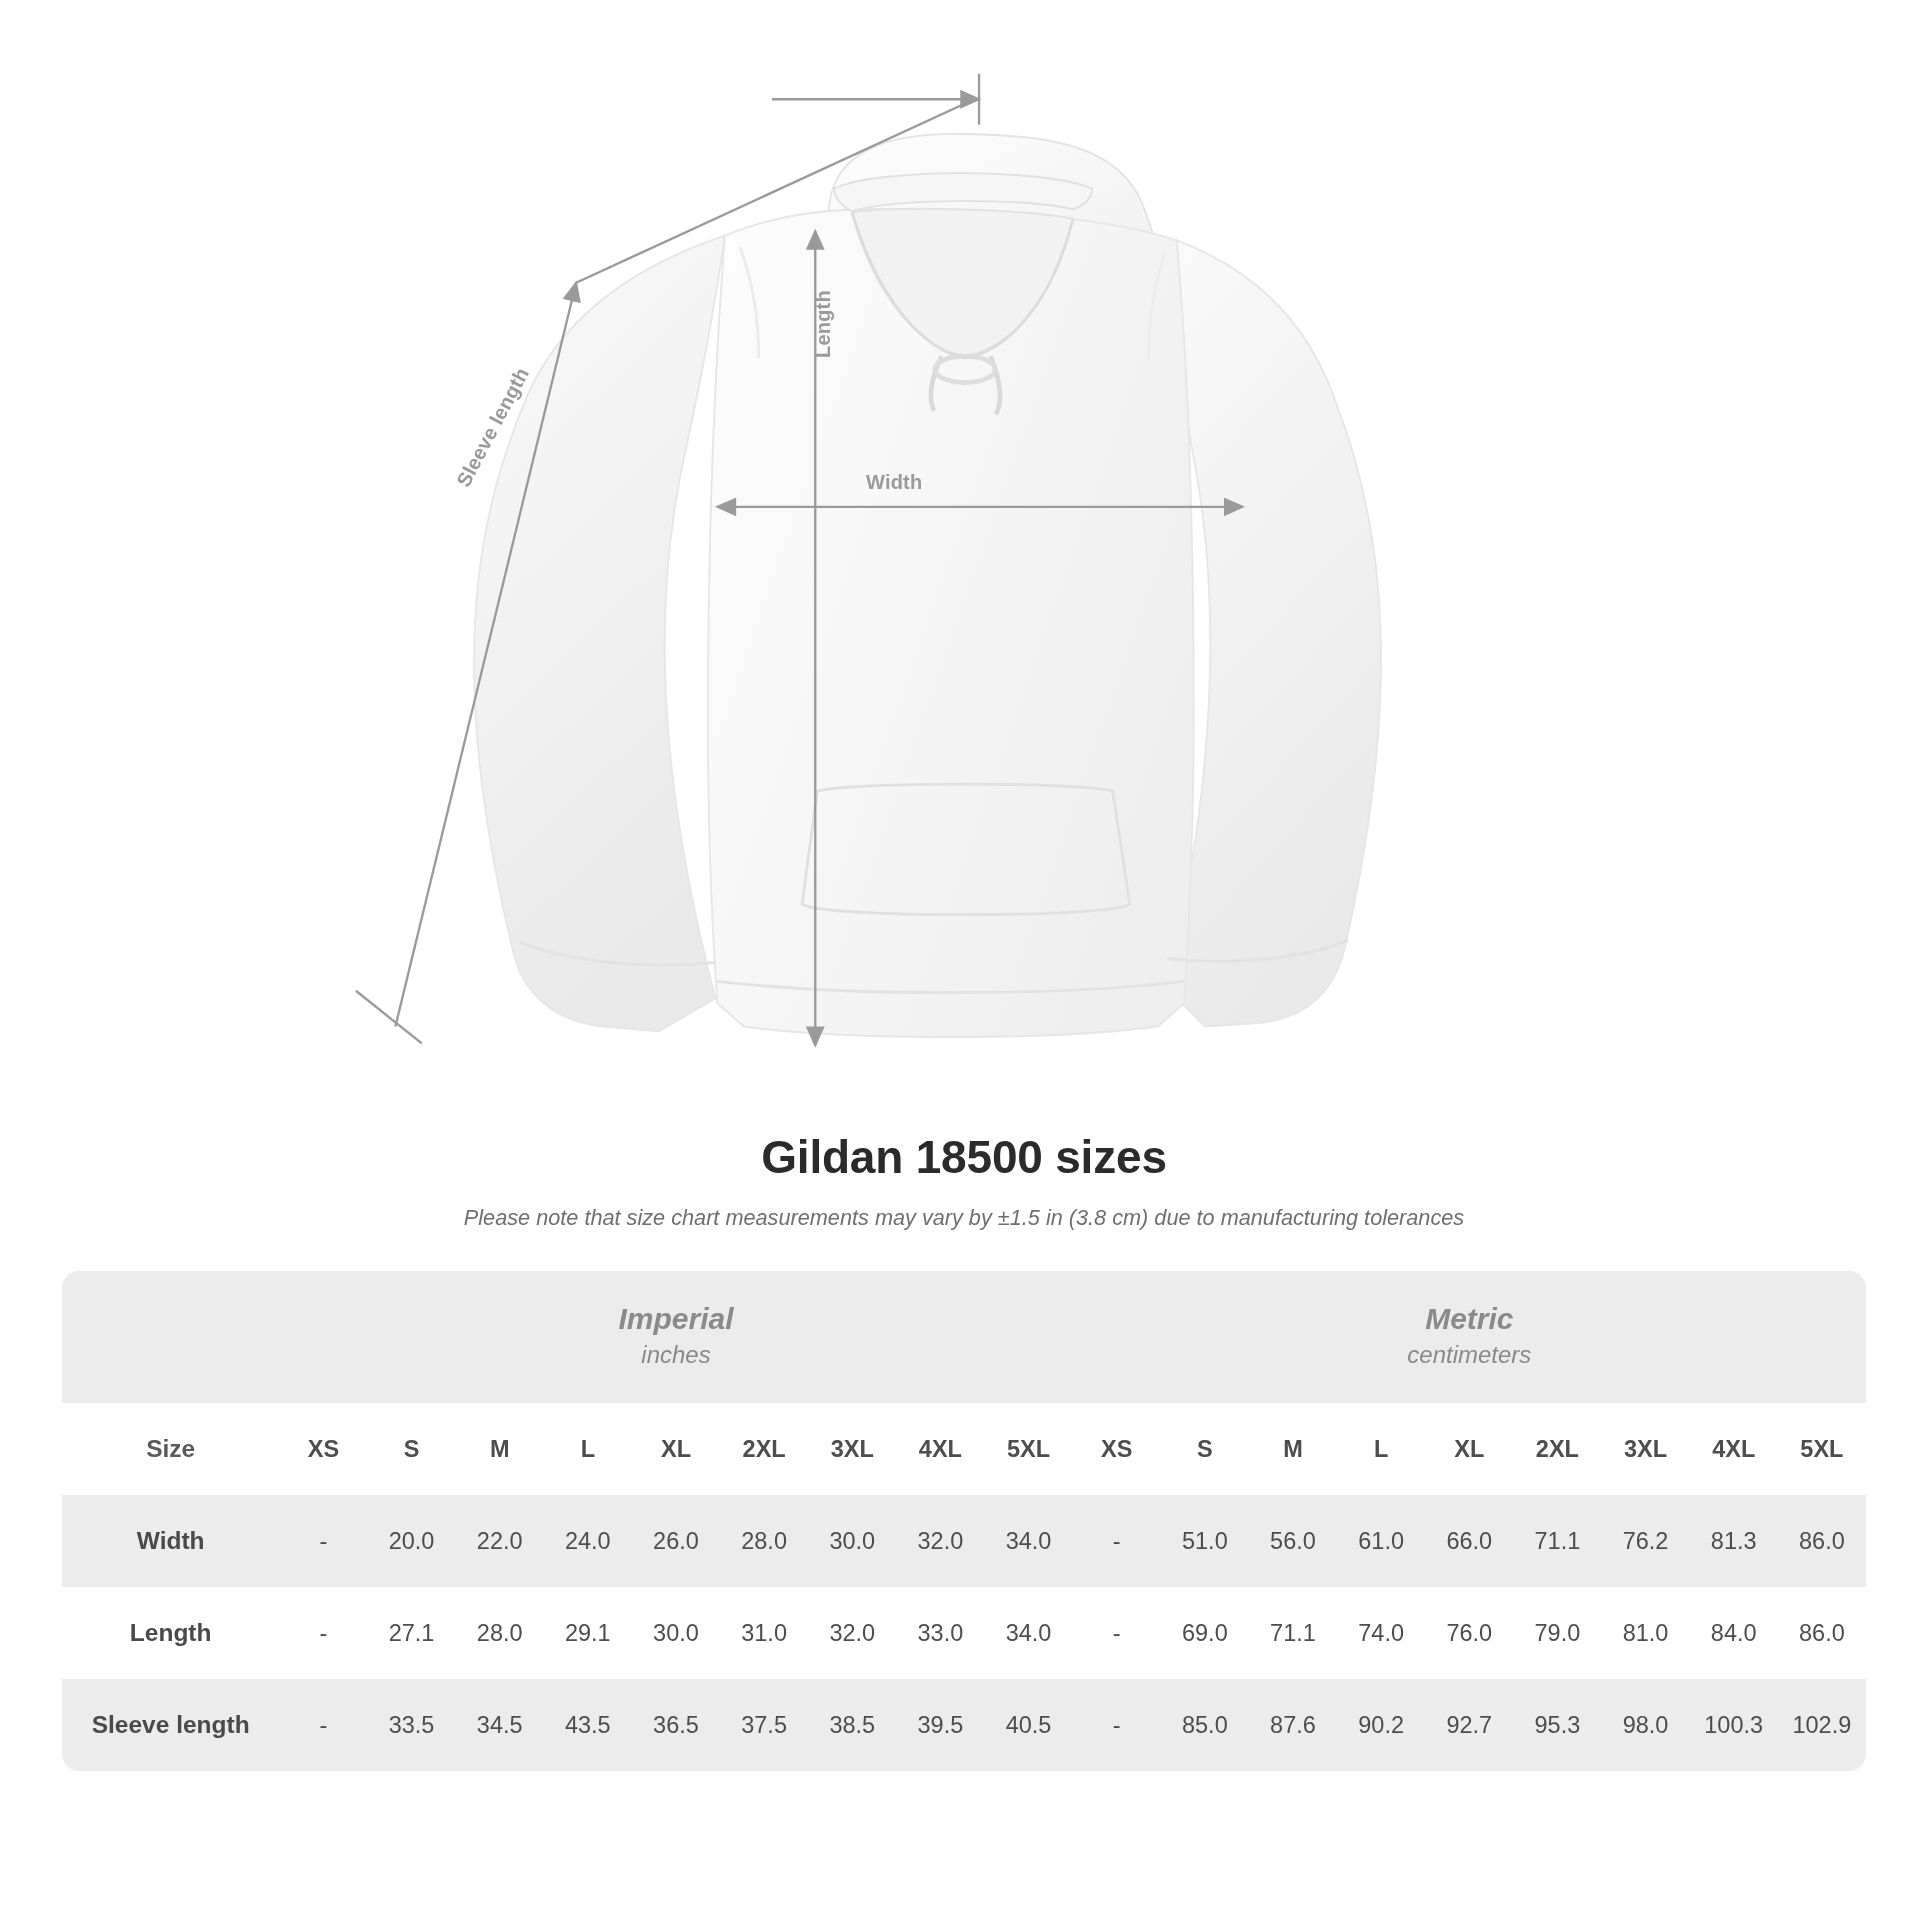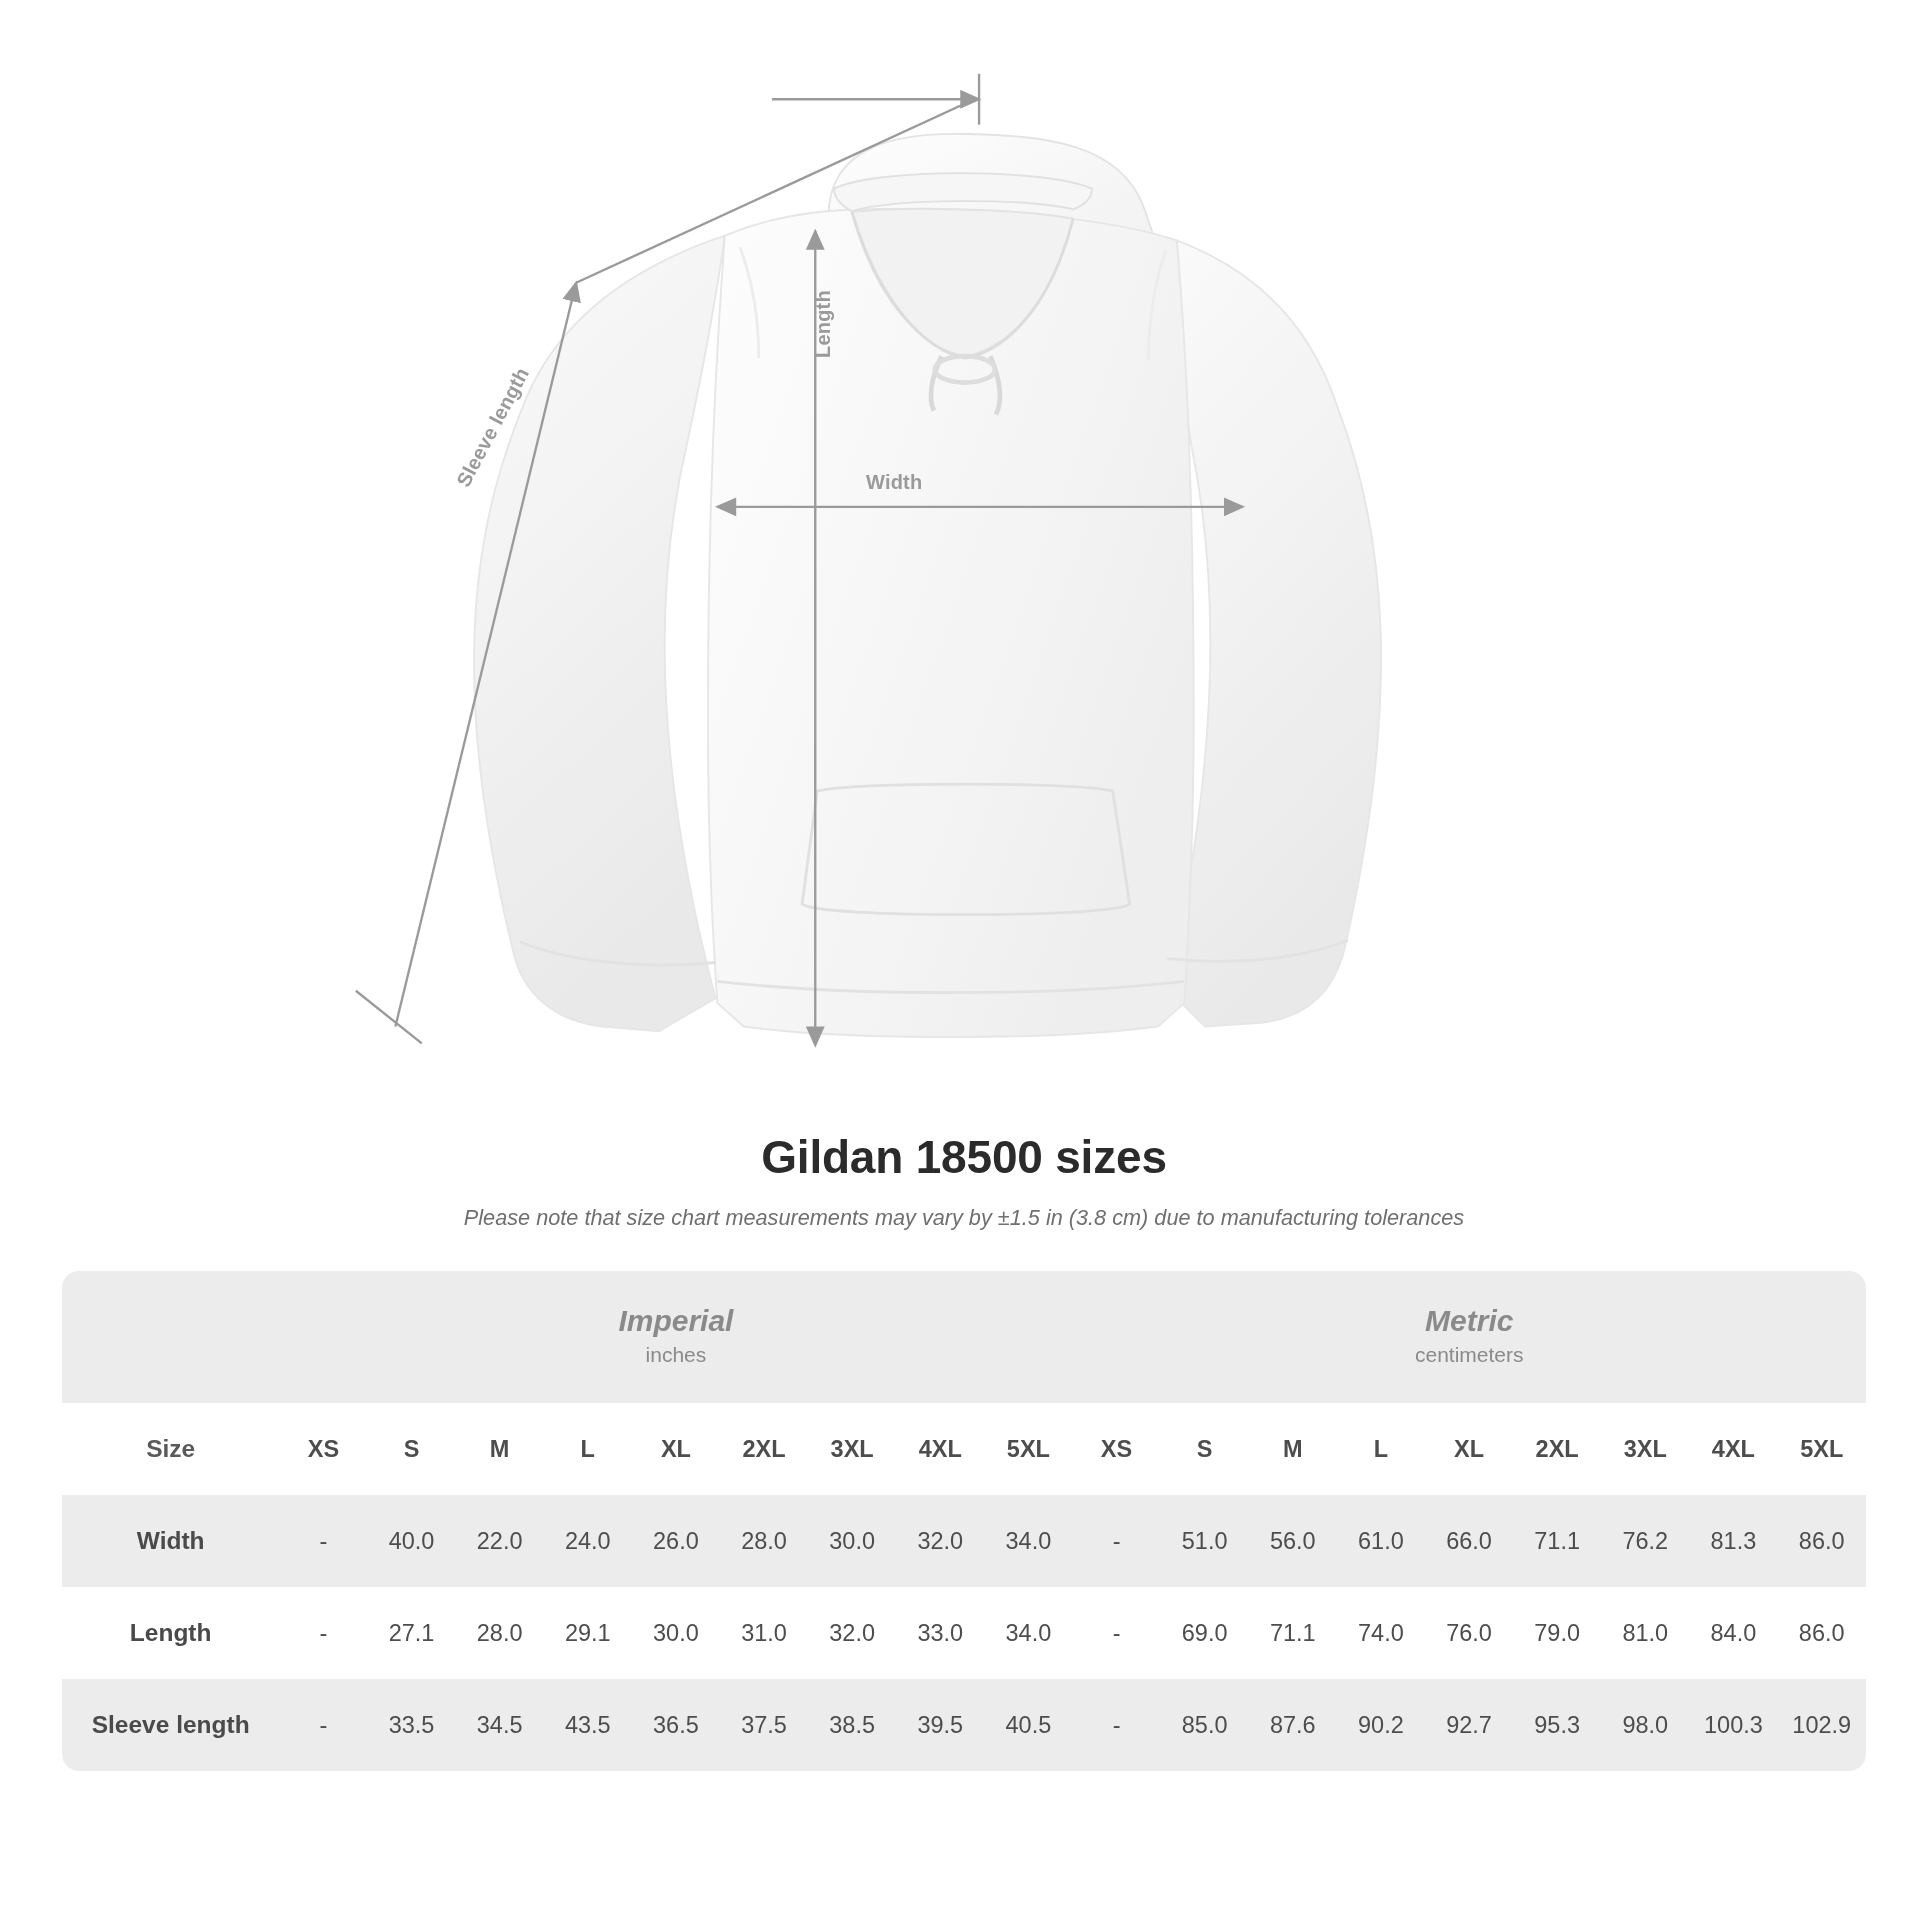--- a/index.html
+++ b/index.html
@@ -99,21 +99,22 @@
     padding: 0;
   }
   .unit-name {
     font-size: 30px;
     font-style: italic;
     font-weight: bold;
     color: #8a8a8a;
     line-height: 1.15;
   }
   .unit-sub {
-    font-size: 21px;
+    font-size: 24px;
+    font-style: italic;
     color: #8a8a8a;
     line-height: 1.5;
     text-align: center;
   }
   .unit-row td.spacer { background: #ececec; }
 
   
   .head-row td {
     background: #ffffff;
     height: 90px;
@@ -274,21 +275,21 @@
           <td class="cell">XL</td>
           <td class="cell">2XL</td>
           <td class="cell">3XL</td>
           <td class="cell">4XL</td>
           <td class="cell">5XL</td>
         </tr>
 
         <tr class="data-row shade">
           <td class="rowlabel">Width</td>
           <td class="cell">-</td>
-          <td class="cell">40.0</td>
+          <td class="cell">20.0</td>
           <td class="cell">22.0</td>
           <td class="cell">24.0</td>
           <td class="cell">26.0</td>
           <td class="cell">28.0</td>
           <td class="cell">30.0</td>
           <td class="cell">32.0</td>
           <td class="cell">34.0</td>
           <td class="cell">-</td>
           <td class="cell">51.0</td>
           <td class="cell">56.0</td>

